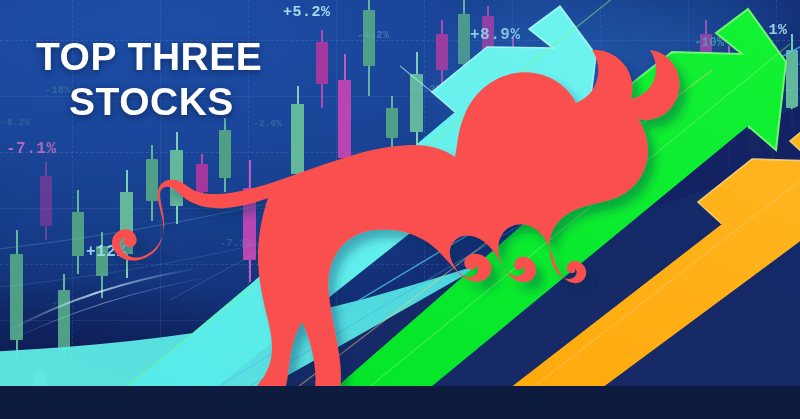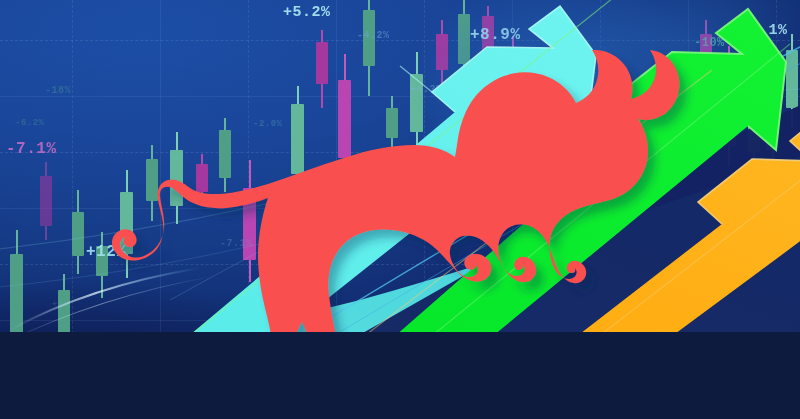--- a/index.html
+++ b/index.html
@@ -4,21 +4,21 @@
 <title>Top Three Stocks</title>
 <style>
   html, body {
     margin: 0;
     padding: 0;
     background: #0d1b3e;
   }
   #banner {
     position: relative;
     width: 800px;
-    height: 332px;
+    height: 386px;
     overflow: hidden;
     font-family: "Liberation Sans", sans-serif;
     background: #12347e;
     user-select: none;
   }
   .layer {
     position: absolute;
     inset: 0;
     width: 800px;
     height: 419px;
@@ -306,21 +306,21 @@
       <div class="pct" style="left: 470px; top: 26px; font-size: 16px; color: rgb(168, 228, 240); opacity: 0.95;">+8.9%</div>
       <div class="pct" style="left: 740px; top: 22px; font-size: 15px; color: rgb(168, 228, 240); opacity: 0.95;">+7.1%</div>
       <div class="pct" style="left: 694px; top: 36px; font-size: 12px; color: rgb(94, 200, 168); opacity: 0.65;">-10%</div>
       <div class="pct" style="left: 6px; top: 140px; font-size: 16px; color: rgb(192, 106, 196); opacity: 0.9;">-7.1%</div>
       <div class="pct" style="left: 86px; top: 243px; font-size: 16px; color: rgb(159, 228, 238); opacity: 0.9;">+12%</div>
       <div class="pct" style="left: 357px; top: 30px; font-size: 10px; color: rgb(111, 168, 216); opacity: 0.5;">-4.2%</div>
       <div class="pct" style="left: 410px; top: 84px; font-size: 10px; color: rgb(127, 184, 216); opacity: 0.42;">+4.3%</div>
       <div class="pct" style="left: 580px; top: 66px; font-size: 9px; color: rgb(127, 192, 216); opacity: 0.45;">+2.1%</div>
       <div class="pct" style="left: 478px; top: 115px; font-size: 9px; color: rgb(134, 194, 222); opacity: 0.42;">+6.5%</div>
       <div class="pct" style="left: 45px; top: 85px; font-size: 10px; color: rgb(79, 168, 144); opacity: 0.35;">-18%</div>
-      <div class="pct" style="left: 15px; top: 118px; font-size: 9px; color: rgb(79, 158, 142); opacity: 0.35;">-6.2%</div>
+      <div class="pct" style="left: 1px; top: 118px; font-size: 9px; color: rgb(79, 158, 142); opacity: 0.35;">-6.2%</div>
       <div class="pct" style="left: 253px; top: 119px; font-size: 9px; color: rgb(90, 168, 176); opacity: 0.35;">-2.0%</div>
       <div class="pct" style="left: 220px; top: 238px; font-size: 10px; color: rgb(110, 154, 200); opacity: 0.32;">-7.1%</div>
       <div class="pct" style="left: 464px; top: 196px; font-size: 10px; color: rgb(123, 122, 204); opacity: 0.3;">-8.9%</div>
       <div class="pct" style="left: 595px; top: 174px; font-size: 9px; color: rgb(127, 168, 208); opacity: 0.28;">+3.2%</div>
       <div class="pct" style="left: 760px; top: 213px; font-size: 9px; color: rgb(123, 122, 204); opacity: 0.3;">-9%</div>
       <div class="pct" style="left: 52px; top: 300px; font-size: 9px; color: rgb(110, 154, 200); opacity: 0.22;">+2%</div>
     </div>
 
   <svg class="layer" id="layer-arrows" viewBox="0 0 800 419">
     <defs>
@@ -492,14 +492,18 @@
         C 594 91, 586 99, 576 103
         C 570 91, 560 82, 548 77
         C 534 71, 518 71, 504 76
         C 490 81, 478 91, 470 104
         C 464 114, 460 126, 458 138
         C 457 145, 456 151, 455 157
         Z"></path>
     </g>
   </svg>
 
+  <div id="title-block">
+    <div class="title-line" id="title-line-1">TOP THREE</div>
+    <div class="title-line" id="title-line-2">STOCKS</div>
+  </div>
 
 </div>
 
 </body></html>

